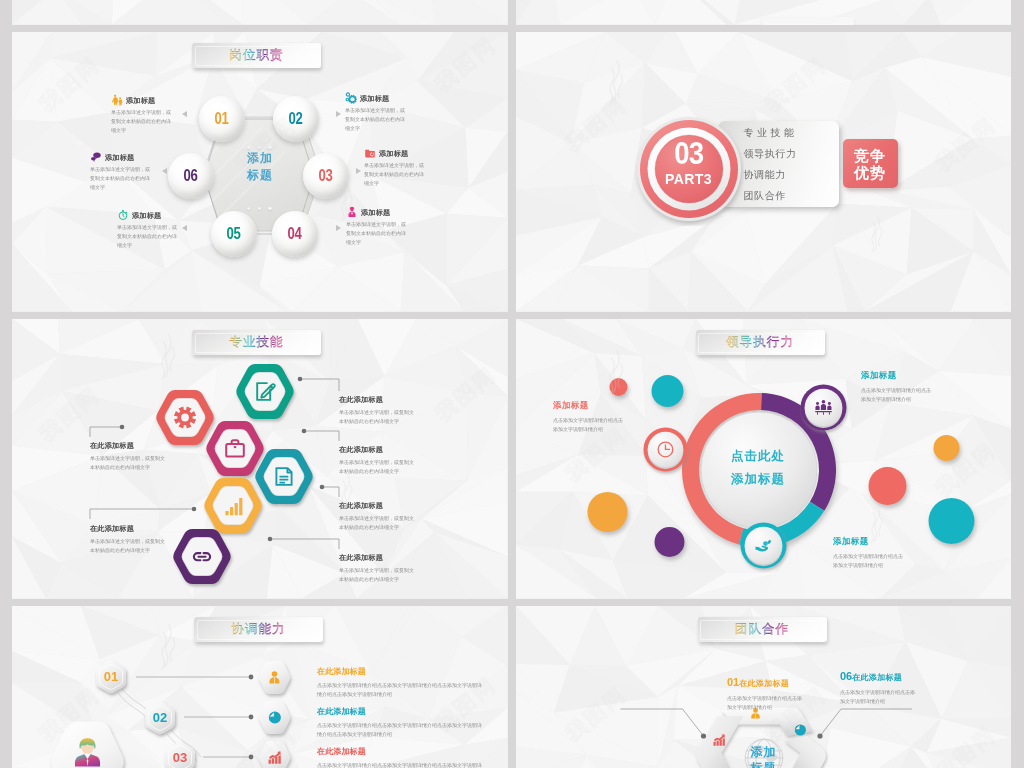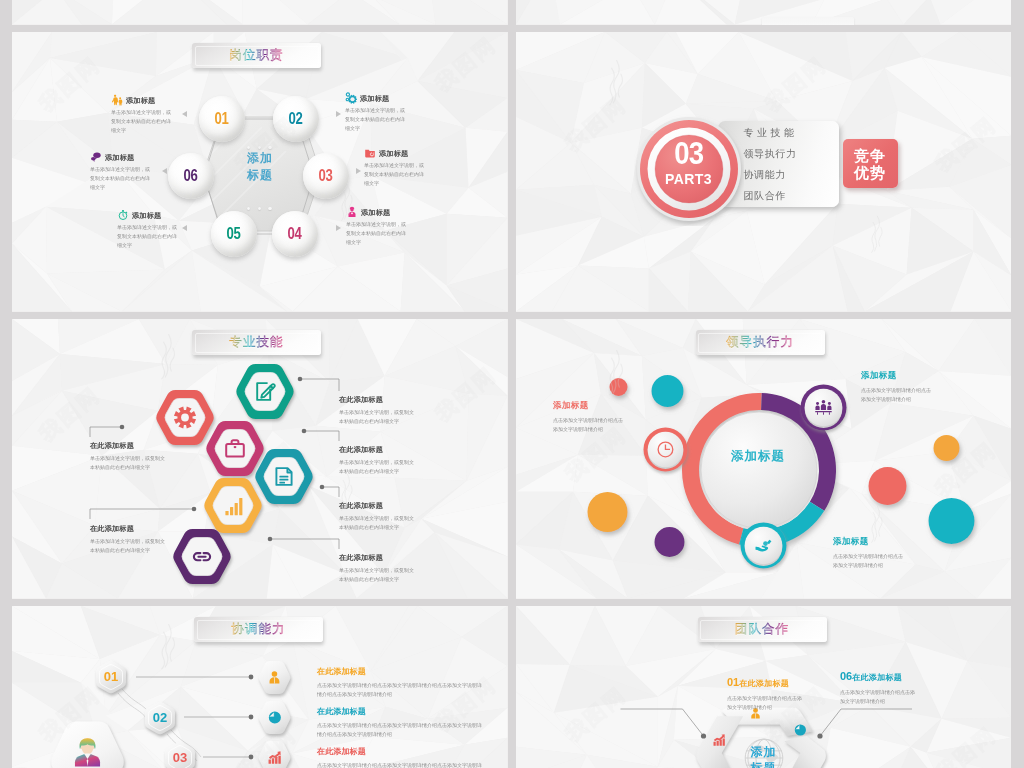--- a/index.html
+++ b/index.html
@@ -1020,20 +1020,21 @@
             </defs>
             <g filter="url(#rsh4)">
               <path d="M64.07 158.38 A77.00 77.00 0 0 1 86.69 7.05 L86.09 24.04 A60.00 60.00 0 0 0 68.47 141.96 Z" fill="#ef6f67"></path>
               <path d="M86.69 7.05 A77.00 77.00 0 0 1 149.30 124.80 L134.88 115.80 A60.00 60.00 0 0 0 86.09 24.04 Z" fill="#6b3080"></path>
               <path d="M149.30 124.80 A77.00 77.00 0 0 1 64.07 158.38 L68.47 141.96 A60.00 60.00 0 0 0 134.88 115.80 Z" fill="#19b3c3"></path>
             </g>
             <circle cx="84.0" cy="86.2" r="58.0" fill="#dedede"></circle>
             <circle cx="84.0" cy="84.0" r="58.0" fill="url(#disc4)" stroke="#d4d4d4" stroke-width="0.8"></circle>
           </svg>
           <div style="position:absolute;left:165.5px;top:126.0px;width:154.0px;text-align:center;z-index:3;color:#29b3c9;font-size:12.5px;font-weight:700;line-height:23px;letter-spacing:1px;">
+            <div>点击此处</div>
             <div>添加标题</div>
           </div>
           <svg style="position:absolute;left:123.5px;top:104.0px;z-index:5;" width="53" height="53" viewBox="0 0 53 53">
             <defs>
               <filter id="ssh0" x="-35%" y="-35%" width="180%" height="180%">
                 <feDropShadow dx="1" dy="2.2" stdDeviation="1.6" flood-color="#8d8d8d" flood-opacity="0.55"></feDropShadow>
               </filter>
               <radialGradient id="sdisc0" cx="0.34" cy="0.28" r="0.9">
                 <stop offset="0" stop-color="#fdfdfd"></stop>
                 <stop offset="0.6" stop-color="#ececec"></stop>

